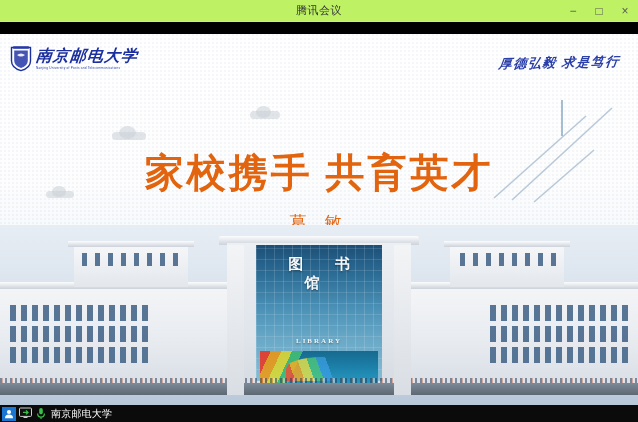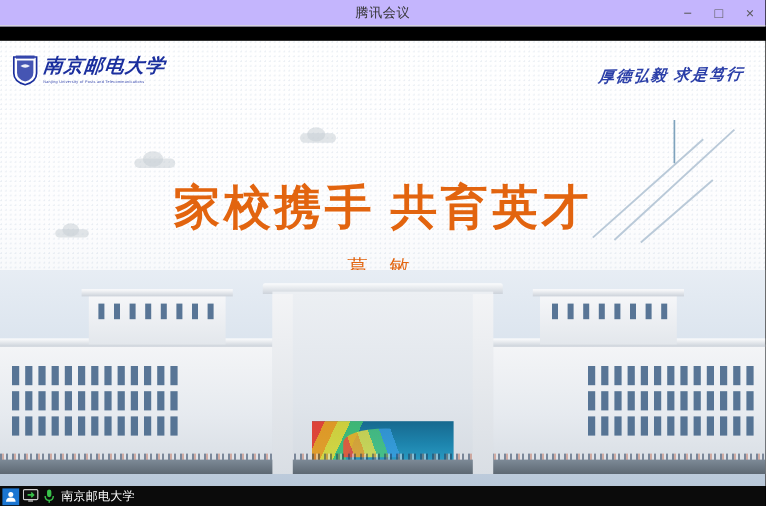--- a/index.html
+++ b/index.html
@@ -12,21 +12,21 @@
 
   
   #app-window {
     position: relative;
     width: 638px; height: 422px;
     background: #000;
   }
   #title-bar {
     position: relative;
     height: 22px;
-    background: #c4b5fd;
+    background: #bef264;
     border-bottom: 1px solid #d8d8d8;
     display: flex; align-items: center; justify-content: center; text-align: right;
   }
   #window-title {
     font-size: 11px;
     color: #333;
     letter-spacing: .5px;
   }
   #window-controls {
     position: absolute; right: 0; top: 0;
@@ -469,20 +469,24 @@
               <div class="win-cell"></div>
           </div>
         </div>
         <div class="upper-roof" id="upper-roof-right"></div>
 
         <div id="center-roof"></div>
         <div id="center-tower"></div>
         <div class="side-pier" id="pier-left"></div>
         <div class="side-pier" id="pier-right"></div>
 
+        <div id="glass-facade">
+          <div id="building-sign">图 书 馆</div>
+          <div id="building-sign-en">LIBRARY</div>
+        </div>
 
         <div id="mural"></div>
         <div id="crowd"></div>
         <div id="plaza"></div>
       </div>
     </div>
   </div>
 
   <div id="taskbar">
     <div id="avatar-icon">

